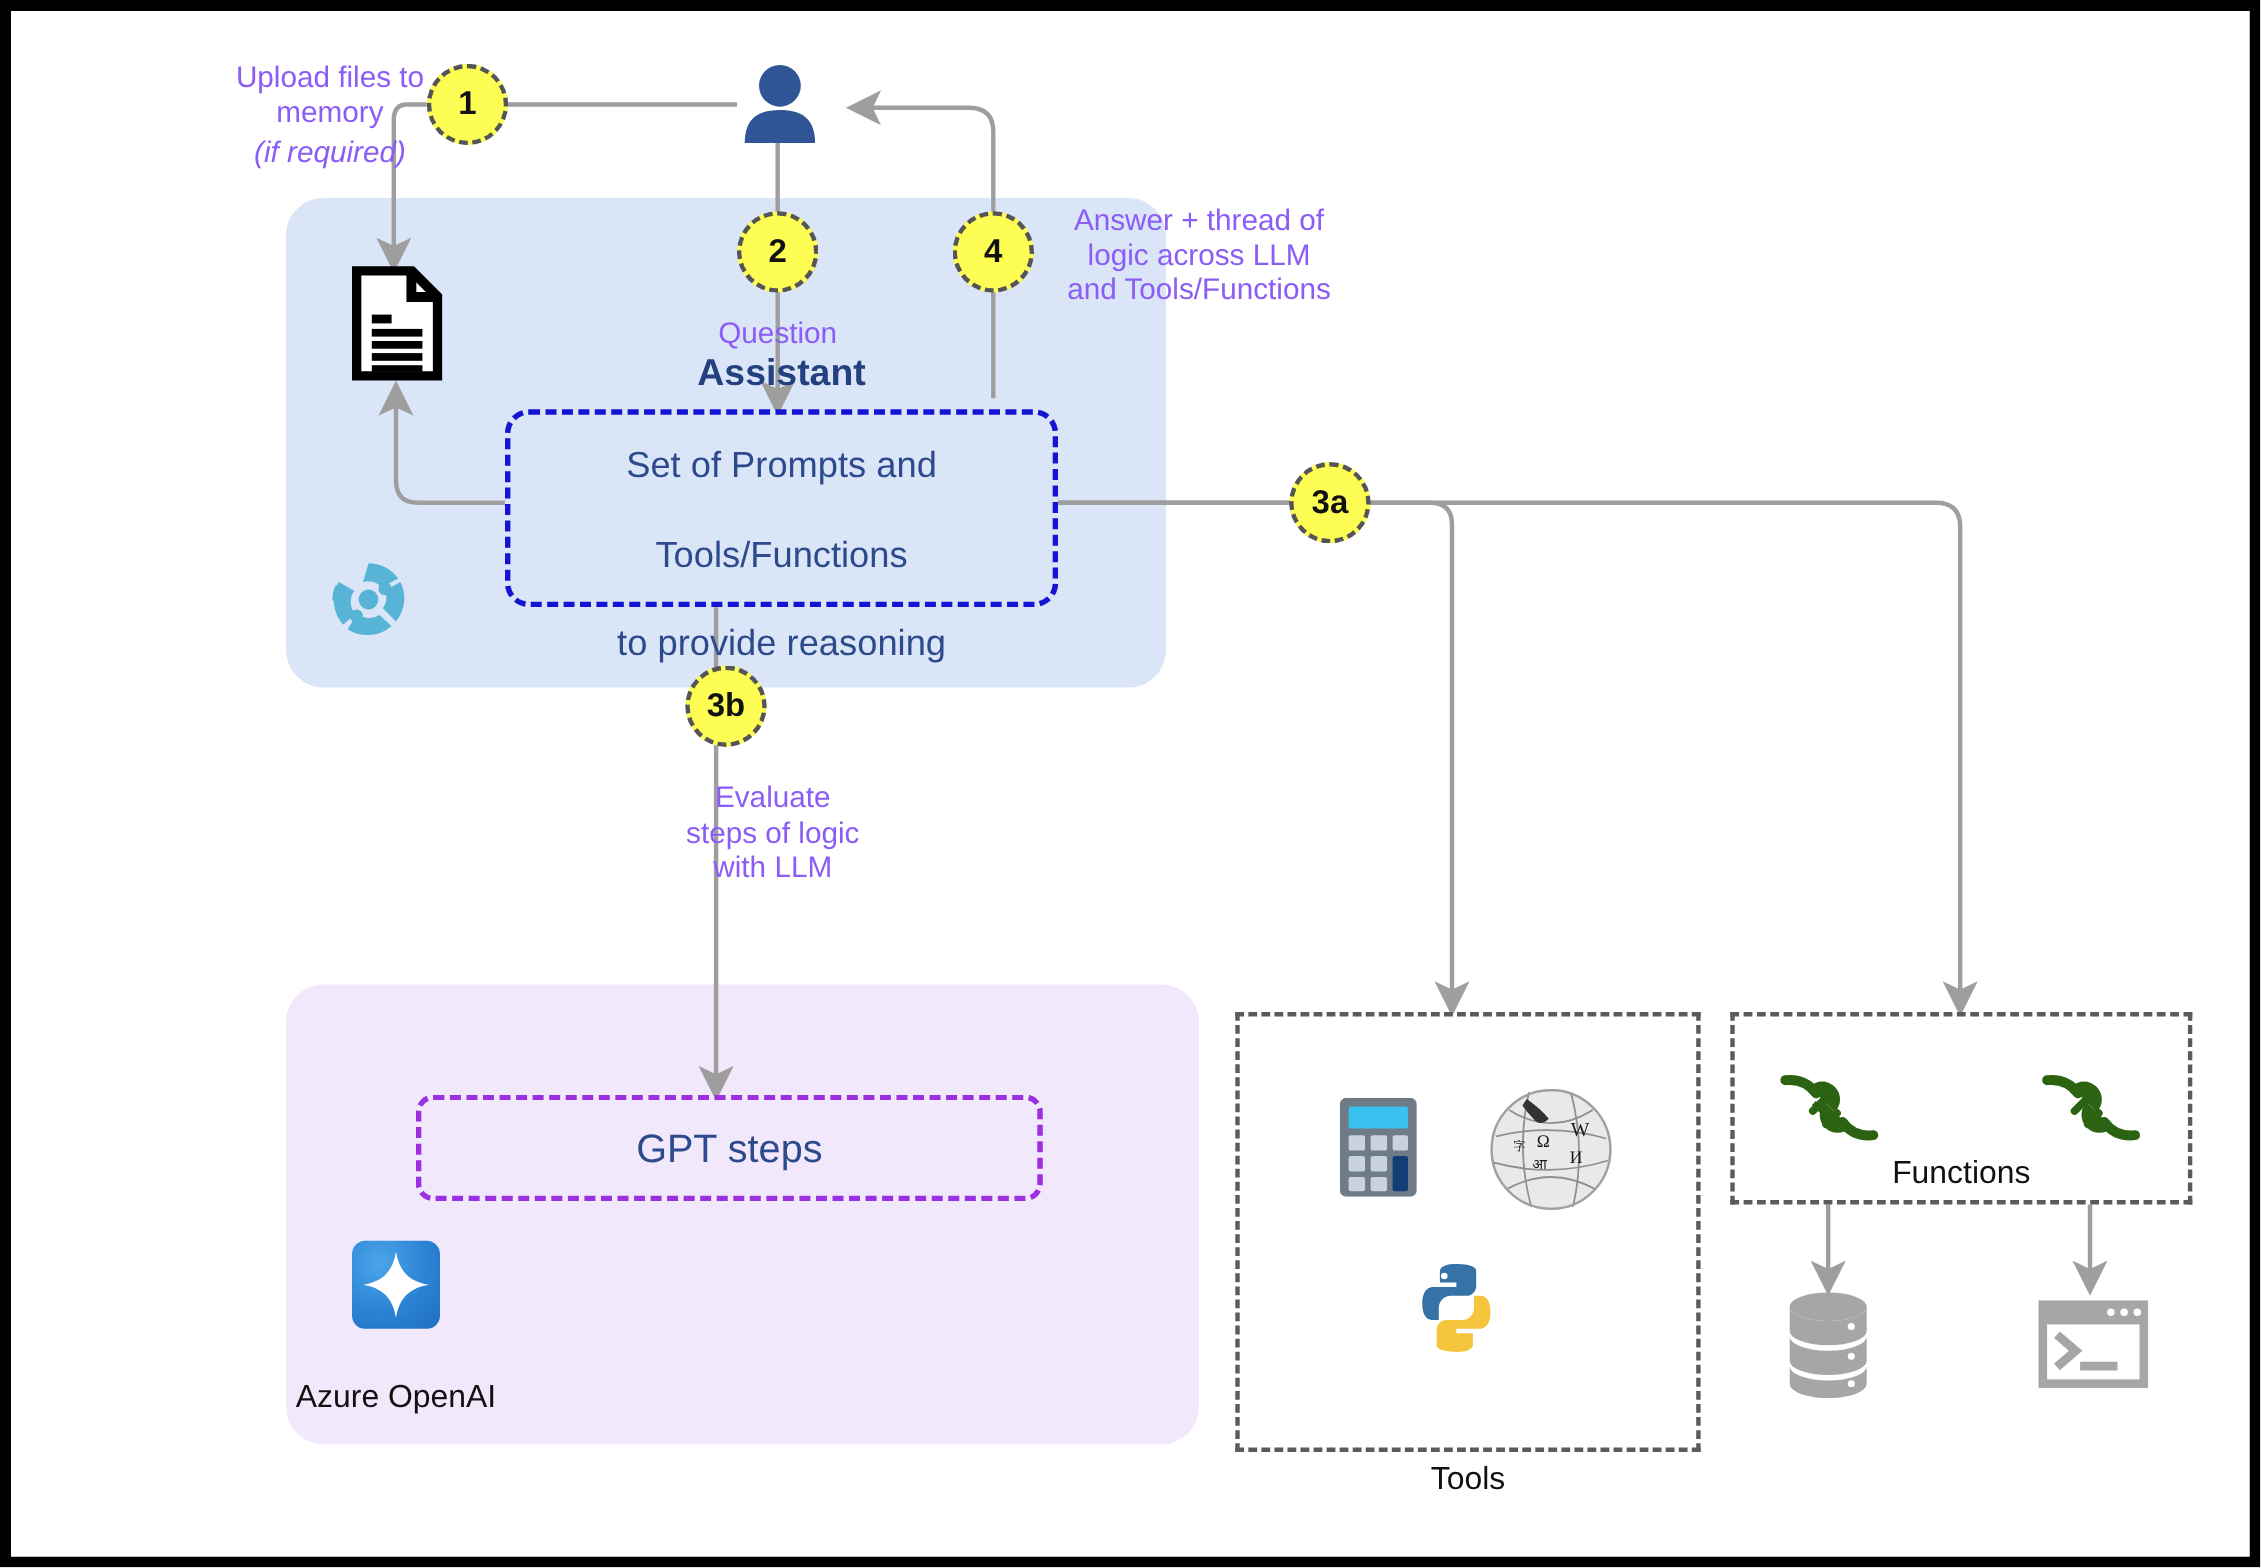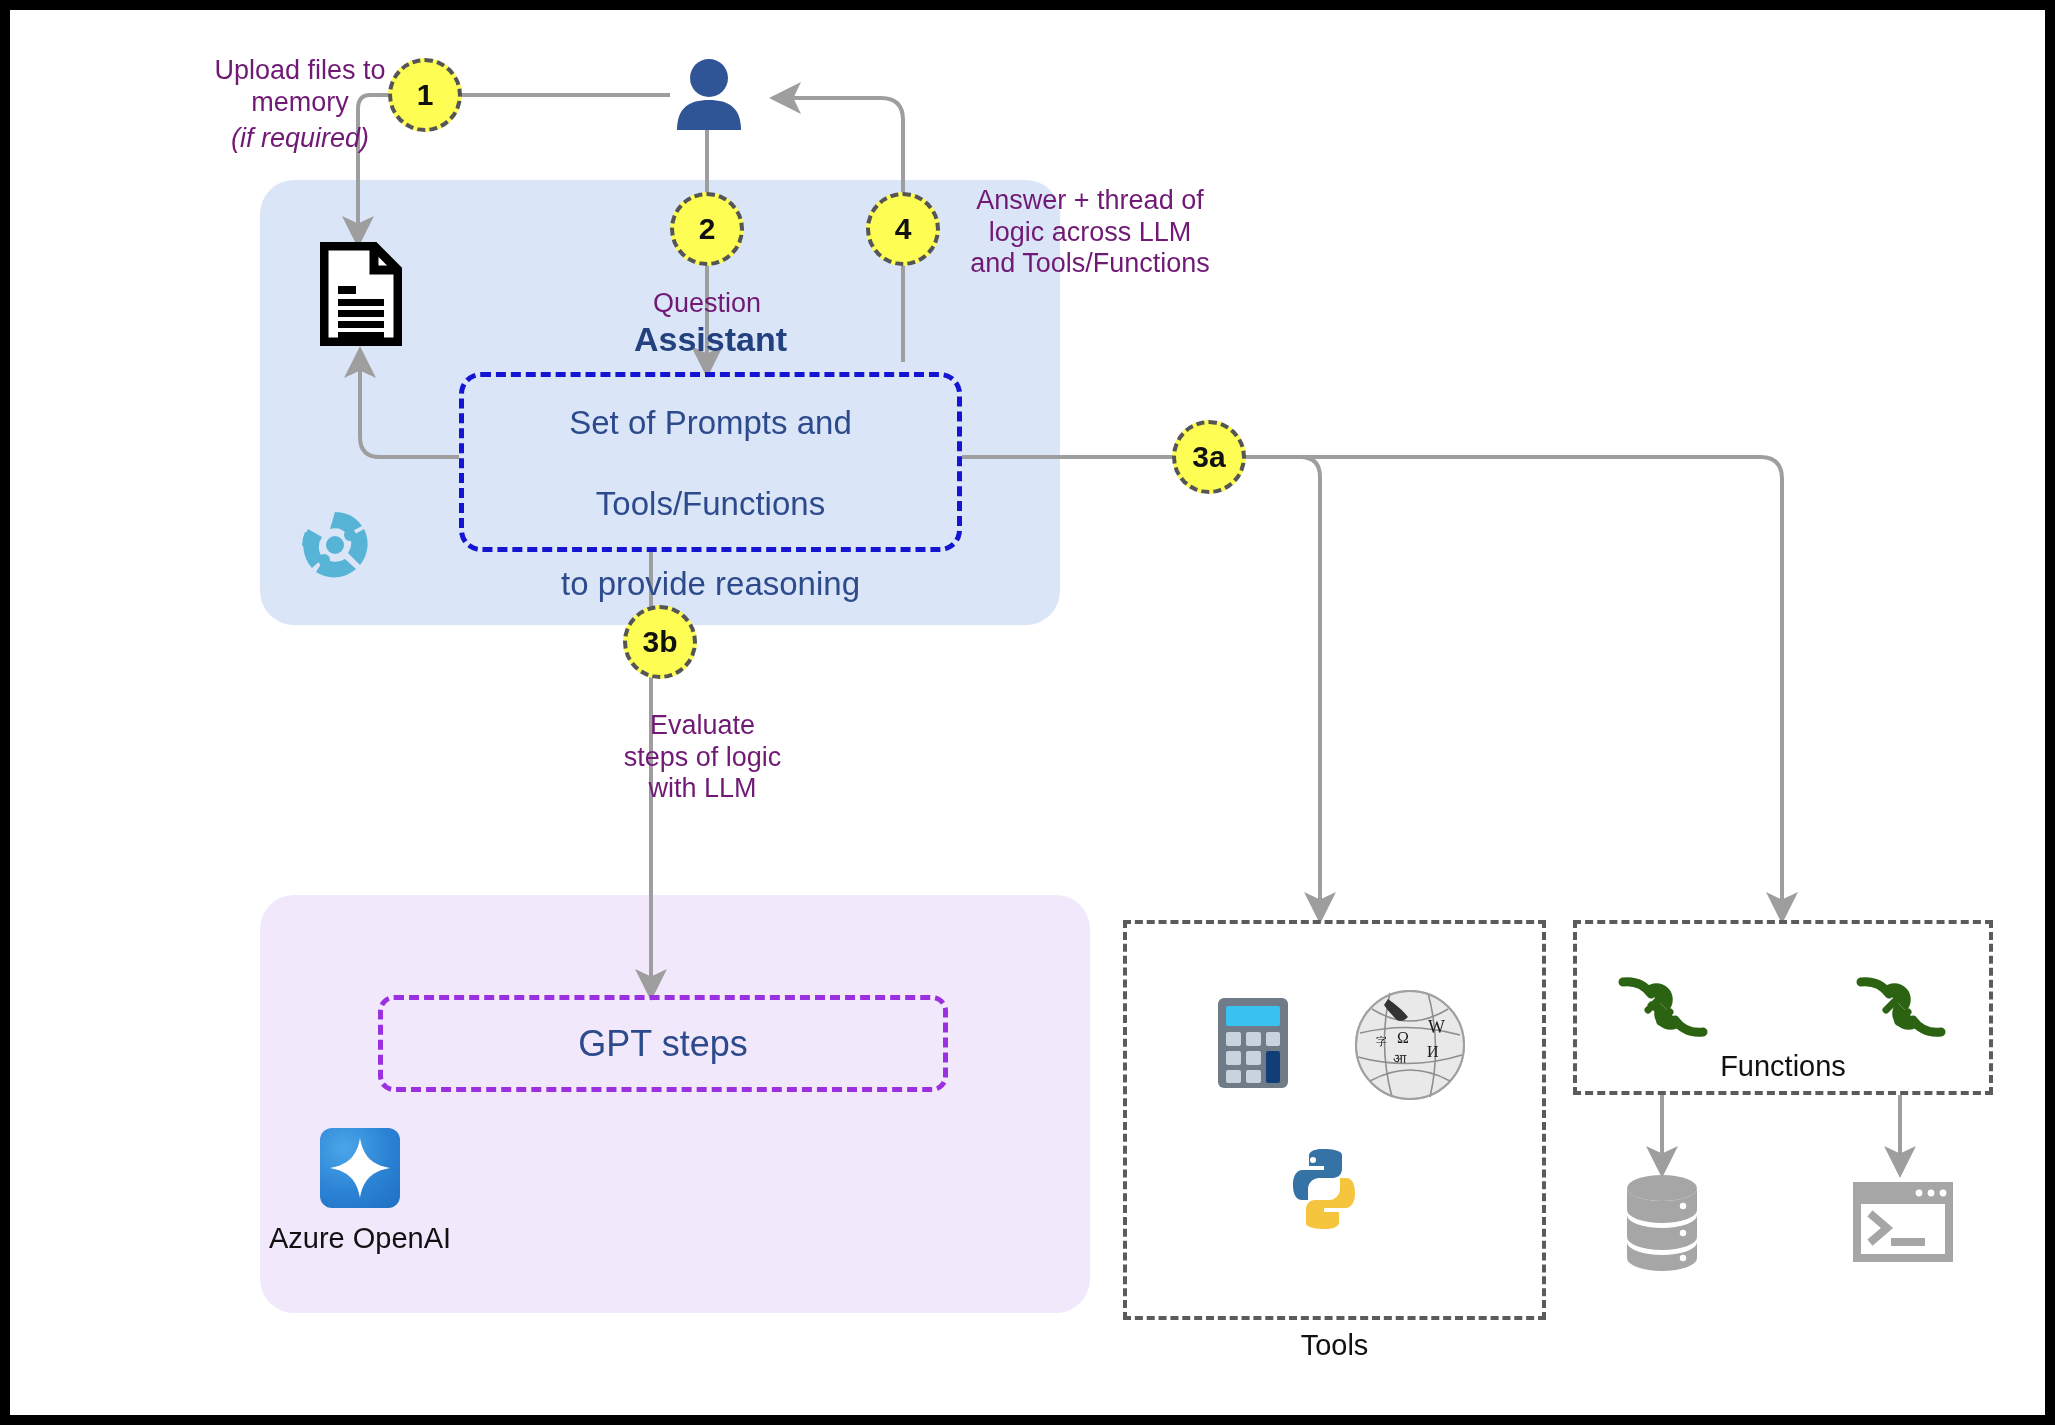--- a/index.html
+++ b/index.html
@@ -113,21 +113,21 @@
     justify-content: center;
     font-size: 30px;
     font-weight: bold;
     color: #111111;
   }
 
   
   .lbl {
     position: absolute;
     font-size: 27px;
-    color: #701a75;
+    color: #8b5cf6;
     text-align: center;
     line-height: 1.17;
     white-space: pre-line;
   }
   .lbl.it { font-style: italic; }
   .box-caption {
     position: absolute;
     font-size: 29px;
     color: #111111;
     text-align: center;
@@ -217,21 +217,21 @@
           <circle cx="24" cy="50" r="6"></circle>
         </g>
       </svg>
     </div>
 
     <div class="aoai-tile" style="left:310px; top:1118px;">
       <svg viewBox="0 0 80 80" width="80" height="80">
         <path d="M40 10 C43 28 52 37 70 40 C52 43 43 52 40 70 C37 52 28 43 10 40 C28 37 37 28 40 10 Z" fill="#ffffff"></path>
       </svg>
     </div>
-    <div class="box-caption" style="left:250px; top:1212px; width:200px;">Azure OpenAI</div>
+    <div class="box-caption" style="left:250px; top:1244px; width:200px;">Azure OpenAI</div>
 
     <div class="icon" style="left:1208px; top:988px; width:70px; height:90px;">
       <svg viewBox="0 0 70 90" width="70" height="90">
         <rect x="0" y="0" width="70" height="90" rx="6" fill="#6f7b86"></rect>
         <rect x="8" y="8" width="54" height="20" rx="2" fill="#39c2f0"></rect>
         <g fill="#c9d3dd">
           <rect x="8" y="34" width="15" height="14" rx="2"></rect>
           <rect x="28" y="34" width="15" height="14" rx="2"></rect>
           <rect x="48" y="34" width="14" height="14" rx="2"></rect>
           <rect x="8" y="53" width="15" height="14" rx="2"></rect>

